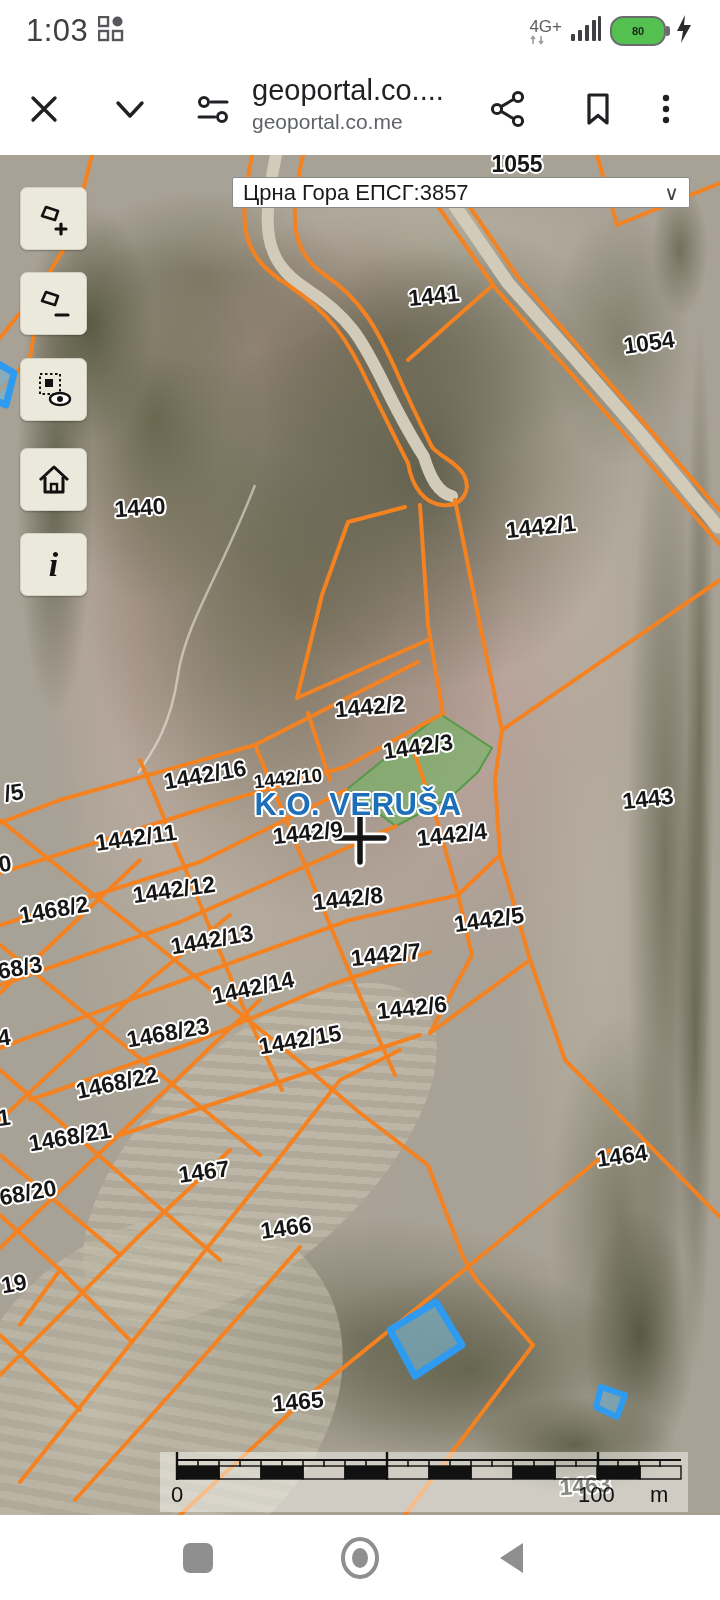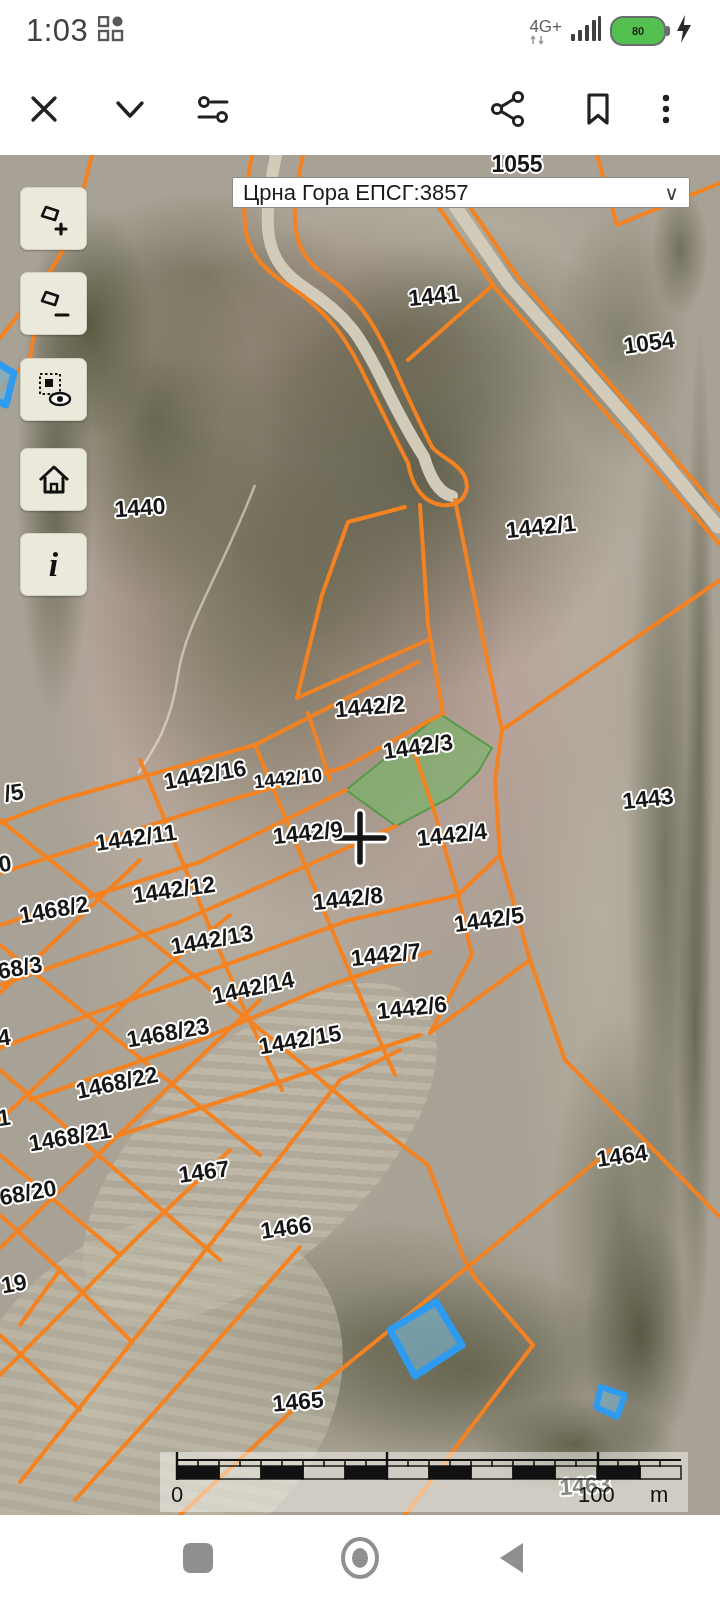--- a/index.html
+++ b/index.html
@@ -150,20 +150,24 @@
           <path d="M6 12 L18 25 L30 12" stroke="#202124" stroke-width="3.4" fill="none" stroke-linecap="round" stroke-linejoin="round"></path>
         </svg>
     </div>
     <div class="bicon" style="left:183px;">
       <svg width="38" height="38" viewBox="0 0 38 38">
         <circle cx="10" cy="12" r="4.5" fill="none" stroke="#202124" stroke-width="3"></circle>
         <line x1="17" y1="12" x2="33" y2="12" stroke="#202124" stroke-width="3" stroke-linecap="round"></line>
         <line x1="5" y1="27" x2="21" y2="27" stroke="#202124" stroke-width="3" stroke-linecap="round"></line>
         <circle cx="28" cy="27" r="4.5" fill="none" stroke="#202124" stroke-width="3"></circle>
       </svg>
+    </div>
+    <div class="title-wrap">
+      <div class="b-title">geoportal.co....</div>
+      <div class="b-sub">geoportal.co.me</div>
     </div>
     <div class="bicon" style="left:478px;">
       <svg width="38" height="38" viewBox="0 0 38 38">
         <circle cx="29" cy="7" r="4.6" fill="none" stroke="#202124" stroke-width="3"></circle>
         <circle cx="8" cy="19" r="4.6" fill="none" stroke="#202124" stroke-width="3"></circle>
         <circle cx="29" cy="31" r="4.6" fill="none" stroke="#202124" stroke-width="3"></circle>
         <line x1="12.2" y1="16.6" x2="24.8" y2="9.2" stroke="#202124" stroke-width="3"></line>
         <line x1="12.2" y1="21.4" x2="24.8" y2="28.8" stroke="#202124" stroke-width="3"></line>
       </svg>
     </div>
@@ -264,20 +268,21 @@
         <div class="map-label parcel" style="left: 517px; top: 9px; transform: translate(-50%, -50%) rotate(0deg);">1055</div>
         <div class="map-label parcel" style="left: 434px; top: 141px; transform: translate(-50%, -50%) rotate(-6deg);">1441</div>
         <div class="map-label parcel" style="left: 649px; top: 188px; transform: translate(-50%, -50%) rotate(-8deg);">1054</div>
         <div class="map-label parcel" style="left: 140px; top: 353px; transform: translate(-50%, -50%) rotate(-4deg);">1440</div>
         <div class="map-label parcel" style="left: 541px; top: 372px; transform: translate(-50%, -50%) rotate(-6deg);">1442/1</div>
         <div class="map-label parcel" style="left: 370px; top: 552px; transform: translate(-50%, -50%) rotate(-5deg);">1442/2</div>
         <div class="map-label parcel" style="left: 418px; top: 592px; transform: translate(-50%, -50%) rotate(-8deg);">1442/3</div>
         <div class="map-label parcel" style="left: 205px; top: 620px; transform: translate(-50%, -50%) rotate(-10deg);">1442/16</div>
         <div class="map-label parcel-small" style="left: 288px; top: 624px; transform: translate(-50%, -50%) rotate(-6deg);">1442/10</div>
         <div class="map-label parcel" style="left: 14px; top: 638px; transform: translate(-50%, -50%) rotate(-8deg);">/5</div>
+        <div class="map-label area" style="left: 358px; top: 650px; transform: translate(-50%, -50%) rotate(0deg);">K.O. VERUŠA</div>
         <div class="map-label parcel" style="left: 136px; top: 683px; transform: translate(-50%, -50%) rotate(-8deg);">1442/11</div>
         <div class="map-label parcel" style="left: 308px; top: 678px; transform: translate(-50%, -50%) rotate(-6deg);">1442/9</div>
         <div class="map-label parcel" style="left: 452px; top: 680px; transform: translate(-50%, -50%) rotate(-6deg);">1442/4</div>
         <div class="map-label parcel" style="left: 648px; top: 644px; transform: translate(-50%, -50%) rotate(-6deg);">1443</div>
         <div class="map-label parcel" style="left: 5px; top: 709px; transform: translate(-50%, -50%) rotate(-8deg);">0</div>
         <div class="map-label parcel" style="left: 54px; top: 755px; transform: translate(-50%, -50%) rotate(-10deg);">1468/2</div>
         <div class="map-label parcel" style="left: 174px; top: 735px; transform: translate(-50%, -50%) rotate(-8deg);">1442/12</div>
         <div class="map-label parcel" style="left: 348px; top: 744px; transform: translate(-50%, -50%) rotate(-6deg);">1442/8</div>
         <div class="map-label parcel" style="left: 20px; top: 813px; transform: translate(-50%, -50%) rotate(-10deg);">68/3</div>
         <div class="map-label parcel" style="left: 212px; top: 785px; transform: translate(-50%, -50%) rotate(-10deg);">1442/13</div>

